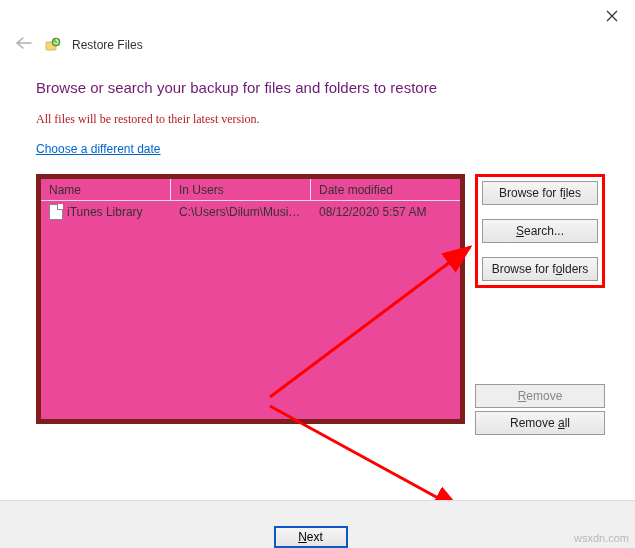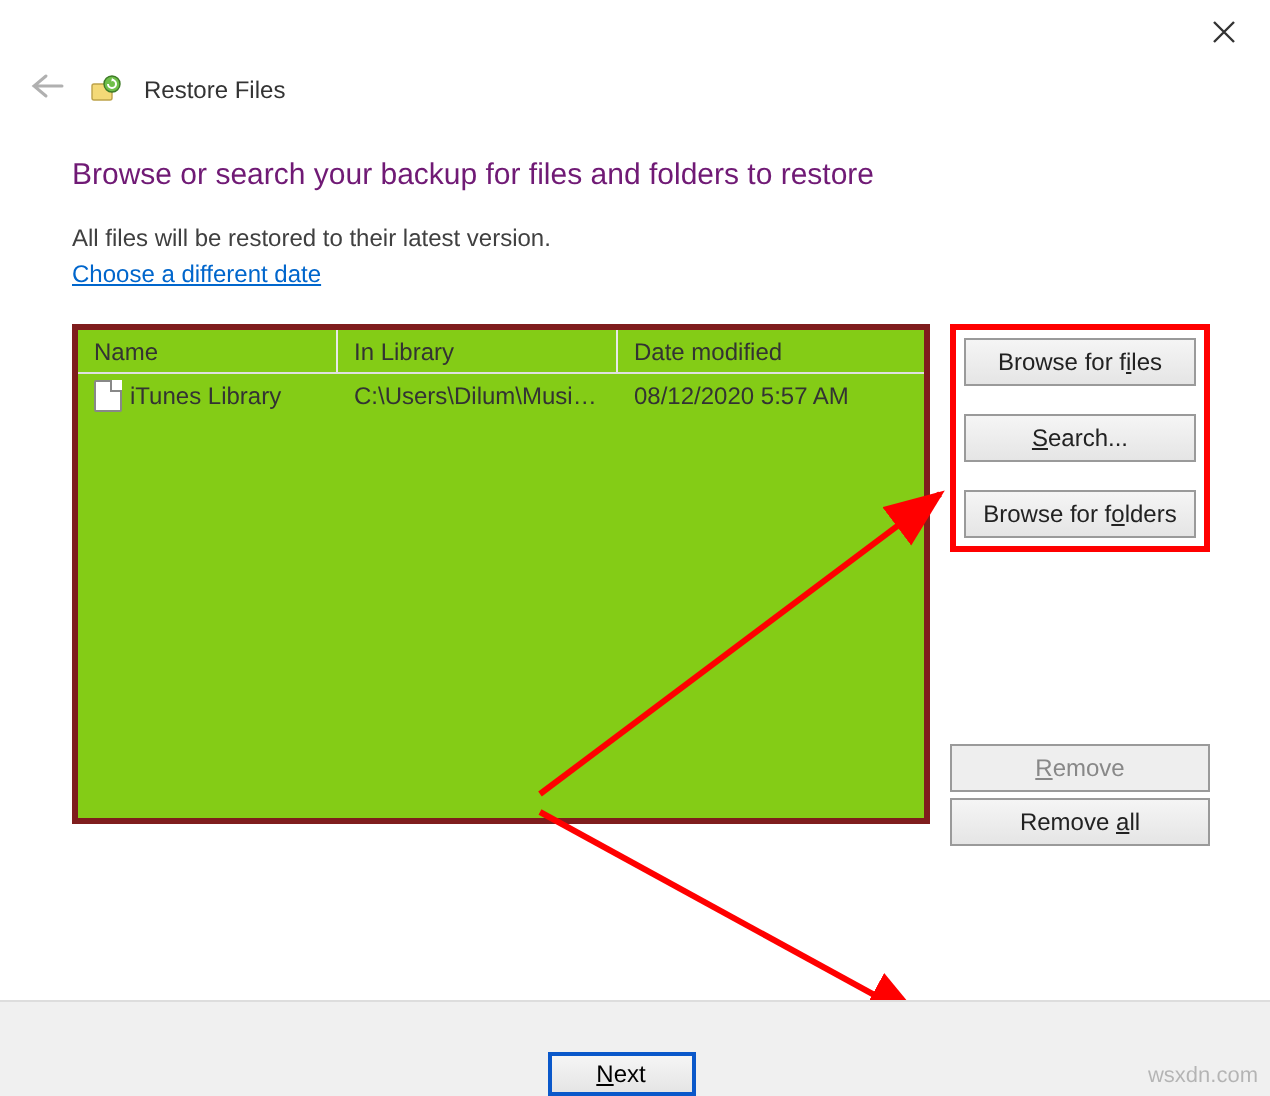--- a/index.html
+++ b/index.html
@@ -56,41 +56,42 @@
     .content {
       padding: 24px 30px 0 36px;
     }
     .heading {
       color: #701a75;
       font-size: 15px;
       margin-bottom: 16px;
     }
     .subtext {
       font-size: 12px;
-      color: #404040;
-      margin-bottom: 2px;
+      color: #b91c1c;
+      margin-bottom: 12px;
+      font-family: Liberation Serif, serif;
     }
     .linktext {
       font-size: 12px;
       color: #0066cc;
       text-decoration: underline;
       cursor: pointer;
       display: inline-block;
       margin-bottom: 18px;
     }
     .main-row {
       display: flex;
       gap: 10px;
       align-items: stretch;
     }
     .file-table-wrap {
-      border: 3px solid #7f1d1d;
+      border: 5px solid #7f1d1d;
       flex: 1;
       height: 250px;
-      background: #84cc16;
+      background: #ec4899;
     }
     .table-header {
       display: flex;
       height: 22px;
       font-size: 12px;
       color: #333;
       border-bottom: 1px solid #e0e0e0;
       align-items: center;
     }
     .table-header > div {
@@ -248,21 +249,21 @@
 
 <div class="content">
   <div class="heading">Browse or search your backup for files and folders to restore</div>
   <div class="subtext">All files will be restored to their latest version.</div>
   <div class="linktext">Choose a different date</div>
 
   <div class="main-row">
     <div class="file-table-wrap">
       <div class="table-header">
         <div class="col-name">Name</div>
-        <div class="col-folder">In Library</div>
+        <div class="col-folder">In Users</div>
         <div class="col-date">Date modified</div>
       </div>
       <div class="table-row">
         <div class="col-name file-cell">
           <span class="file-icon"></span>
           <span>iTunes Library</span>
         </div>
         <div class="col-folder">C:\Users\Dilum\Music...</div>
         <div class="col-date">08/12/2020 5:57 AM</div>
       </div>

